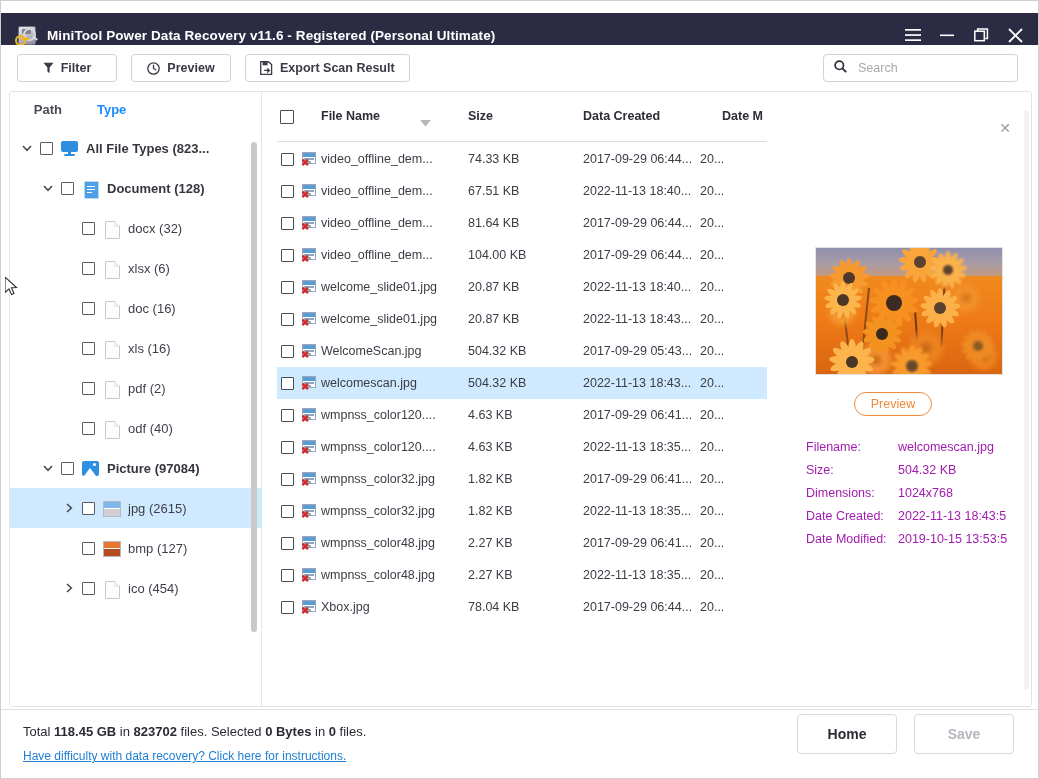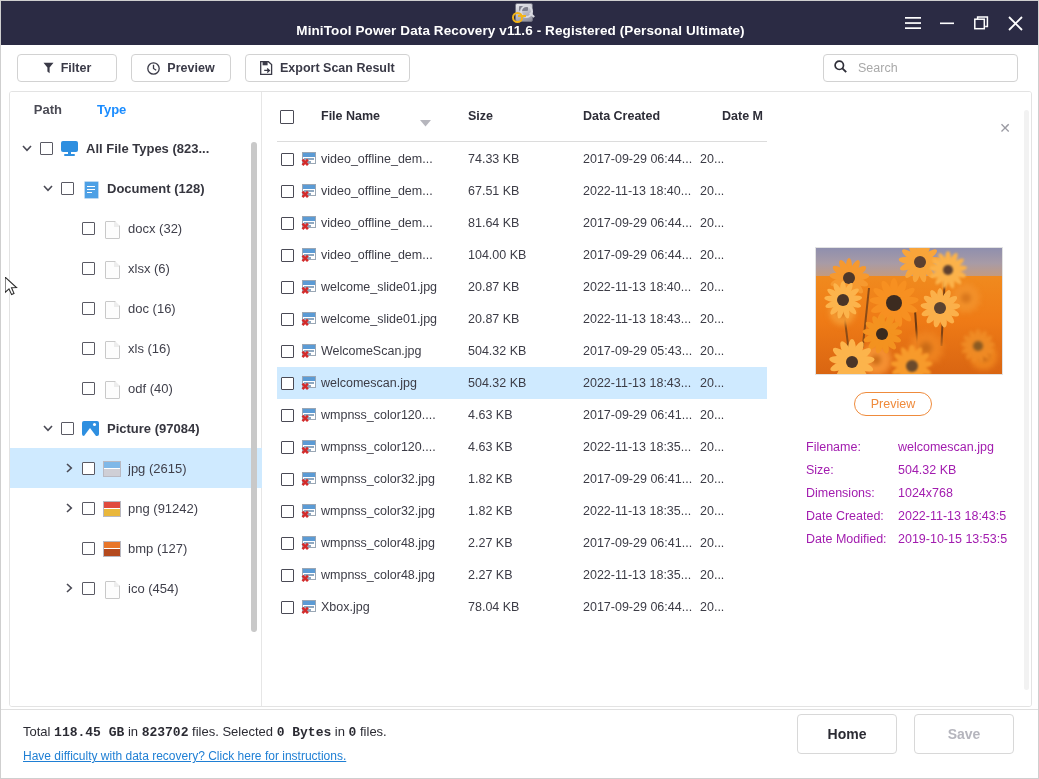--- a/index.html
+++ b/index.html
@@ -13,23 +13,23 @@
   .app{
     position:relative;width:1039px;height:779px;
     box-sizing:border-box;
     border:1px solid #cfcfcf;
     background:#ffffff;
     overflow:hidden;
   }
 
   
   .titlebar{
-    position:absolute;left:0;top:0;width:1039px;height:44px;
+    position:absolute;left:0;top:12px;width:1039px;height:44px;
     background:#2b2b44;
-    display:flex;align-items:center;flex-direction:column;
+    display:flex;align-items:center;
   }
   .app-icon{
     width:22px;height:22px;margin-left:14px;margin-right:10px;
     position:relative;flex:0 0 auto;
   }
   .app-icon .disk{
     position:absolute;left:3px;top:2px;width:16px;height:17px;
     background:linear-gradient(160deg,#e9e9ee 0%,#b9bac4 55%,#8b8c99 100%);
     border:1px solid #6f7080;border-radius:2px;
   }
@@ -314,21 +314,21 @@
   }
 
   
   .status{
     position:absolute;left:0;top:708px;width:1039px;height:71px;
     background:#ffffff;border-top:1px solid #e0e0e0;
   }
   .status-line{
     position:absolute;left:22px;top:14px;font-size:13px;color:#2b2b33;
   }
-  .status-line b{font-weight:bold;font-family:Liberation Mono, monospace;}
+  .status-line b{font-weight:bold;}
   .status-link{
     position:absolute;left:22px;top:39px;font-size:12px;color:#1f7fd4;
     text-decoration:underline;cursor:pointer;
   }
   .btm-btn{
     position:absolute;top:713px;width:100px;height:40px;
     border:1px solid #d8d8d8;border-radius:4px;background:#ffffff;
     display:flex;align-items:center;justify-content:center;
     font-size:14px;font-weight:bold;cursor:pointer;box-sizing:border-box;
   }
@@ -498,20 +498,28 @@
               <div class="ic-doc"></div>
             </span>
             <span class="tlabel">xls (16)</span>
           </div>
           <div class="tree-row" style="padding-left: 52px;">
             <span class="tw empty"></span>
             <span class="cb"></span>
             <span class="ficon">
               <div class="ic-doc"></div>
             </span>
+            <span class="tlabel">pdf (2)</span>
+          </div>
+          <div class="tree-row" style="padding-left: 52px;">
+            <span class="tw empty"></span>
+            <span class="cb"></span>
+            <span class="ficon">
+              <div class="ic-doc"></div>
+            </span>
             <span class="tlabel">odf (40)</span>
           </div>
           <div class="tree-row" style="padding-left: 31px;">
             <span class="tw">
               <svg width="10" height="8" viewBox="0 0 10 8">
                 <polyline points="1,2 5,6.3 9,2" fill="none" stroke="#4a4a55" stroke-width="1.6"></polyline>
               </svg>
             </span>
             <span class="cb"></span>
             <span class="ficon">
@@ -529,35 +537,20 @@
               </svg>
             </span>
             <span class="cb"></span>
             <span class="ficon">
               <div class="ic-img jpg">
                 <div class="sky"></div>
                 <div class="grn"></div>
               </div>
             </span>
             <span class="tlabel">jpg (2615)</span>
-          </div>
-          <div class="tree-row" style="padding-left: 52px;">
-            <span class="tw">
-              <svg width="8" height="10" viewBox="0 0 8 10">
-                <polyline points="2,1 6.3,5 2,9" fill="none" stroke="#4a4a55" stroke-width="1.6"></polyline>
-              </svg>
-            </span>
-            <span class="cb"></span>
-            <span class="ficon">
-              <div class="ic-img png">
-                <div class="sky"></div>
-                <div class="grn"></div>
-              </div>
-            </span>
-            <span class="tlabel">png (91242)</span>
           </div>
           <div class="tree-row" style="padding-left: 52px;">
             <span class="tw empty"></span>
             <span class="cb"></span>
             <span class="ficon">
               <div class="ic-img bmp">
                 <div class="sky"></div>
                 <div class="grn"></div>
               </div>
             </span>

